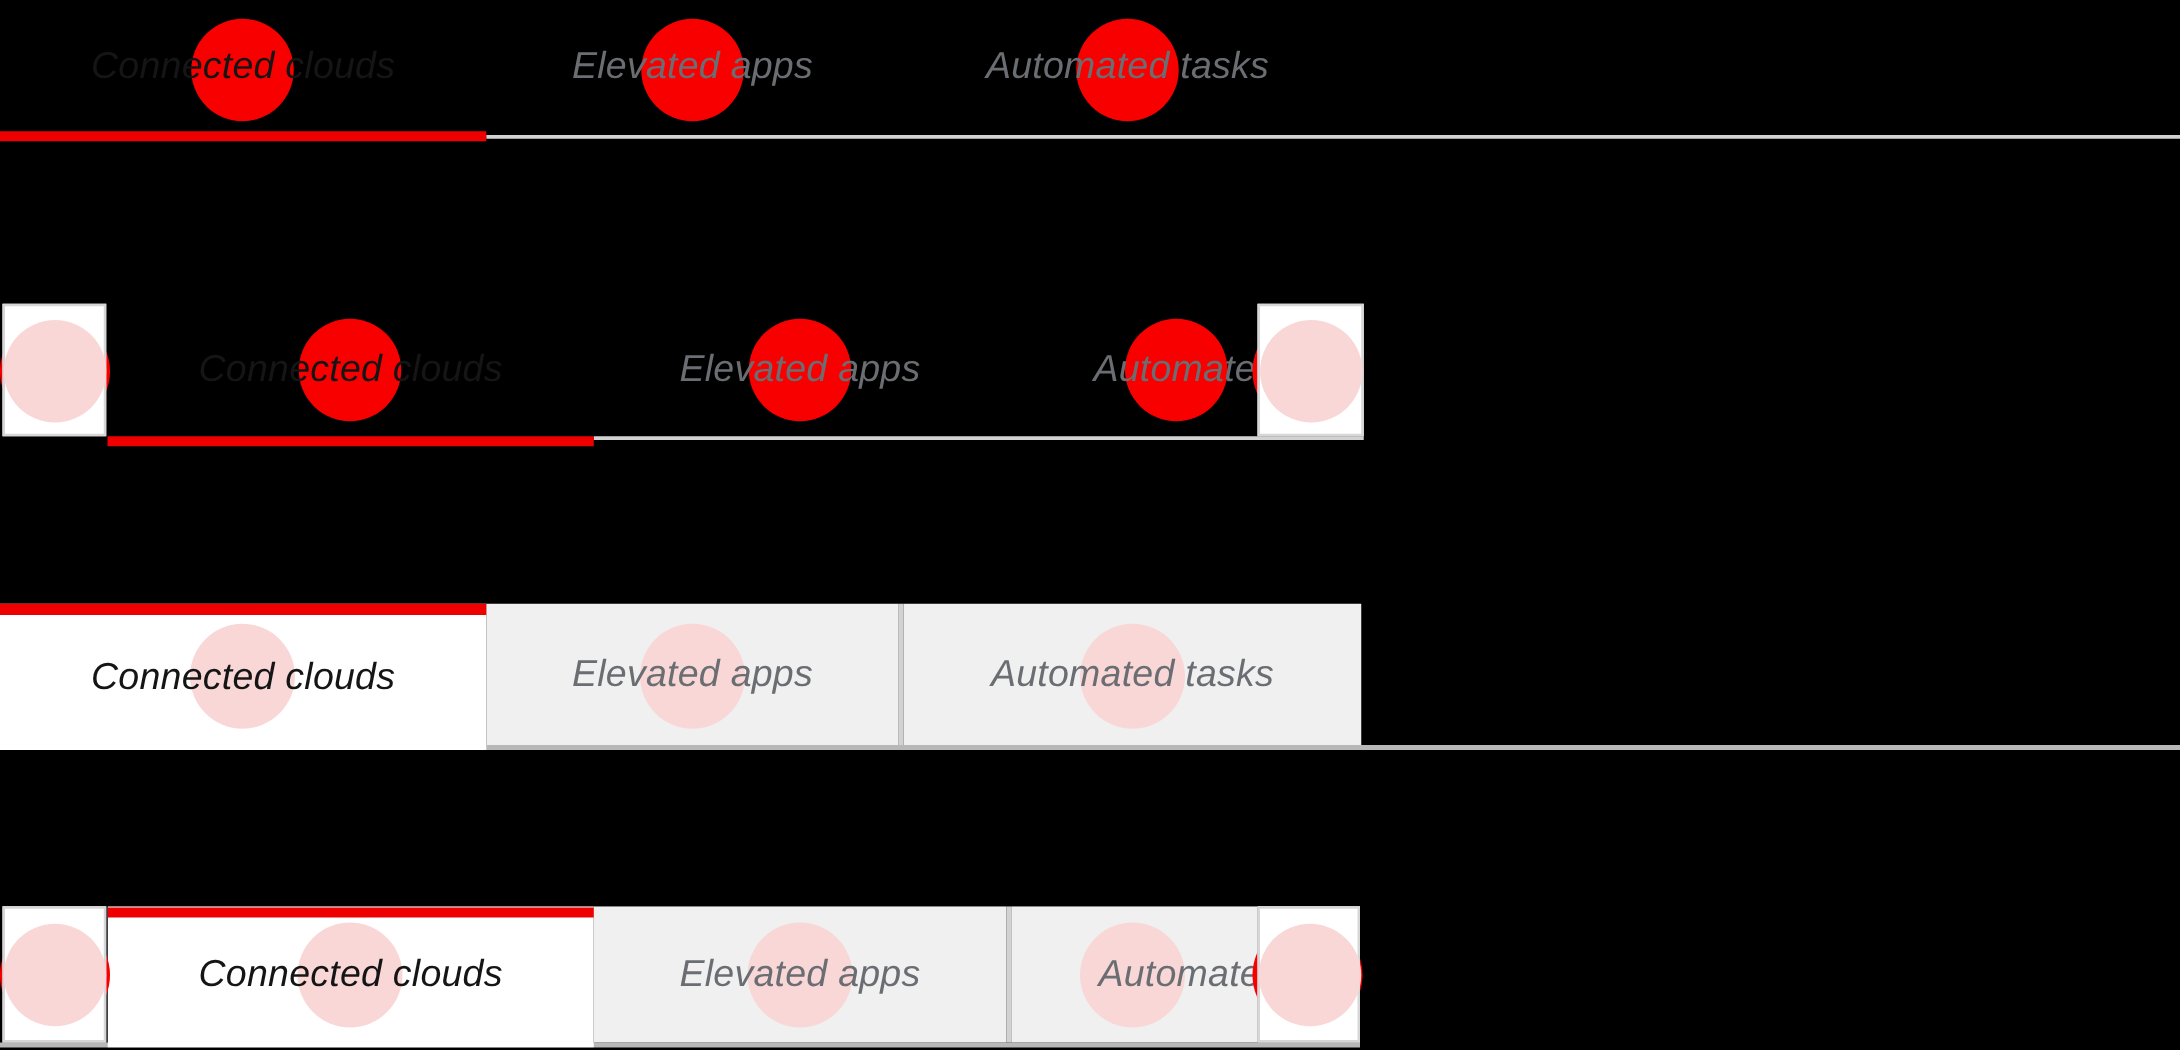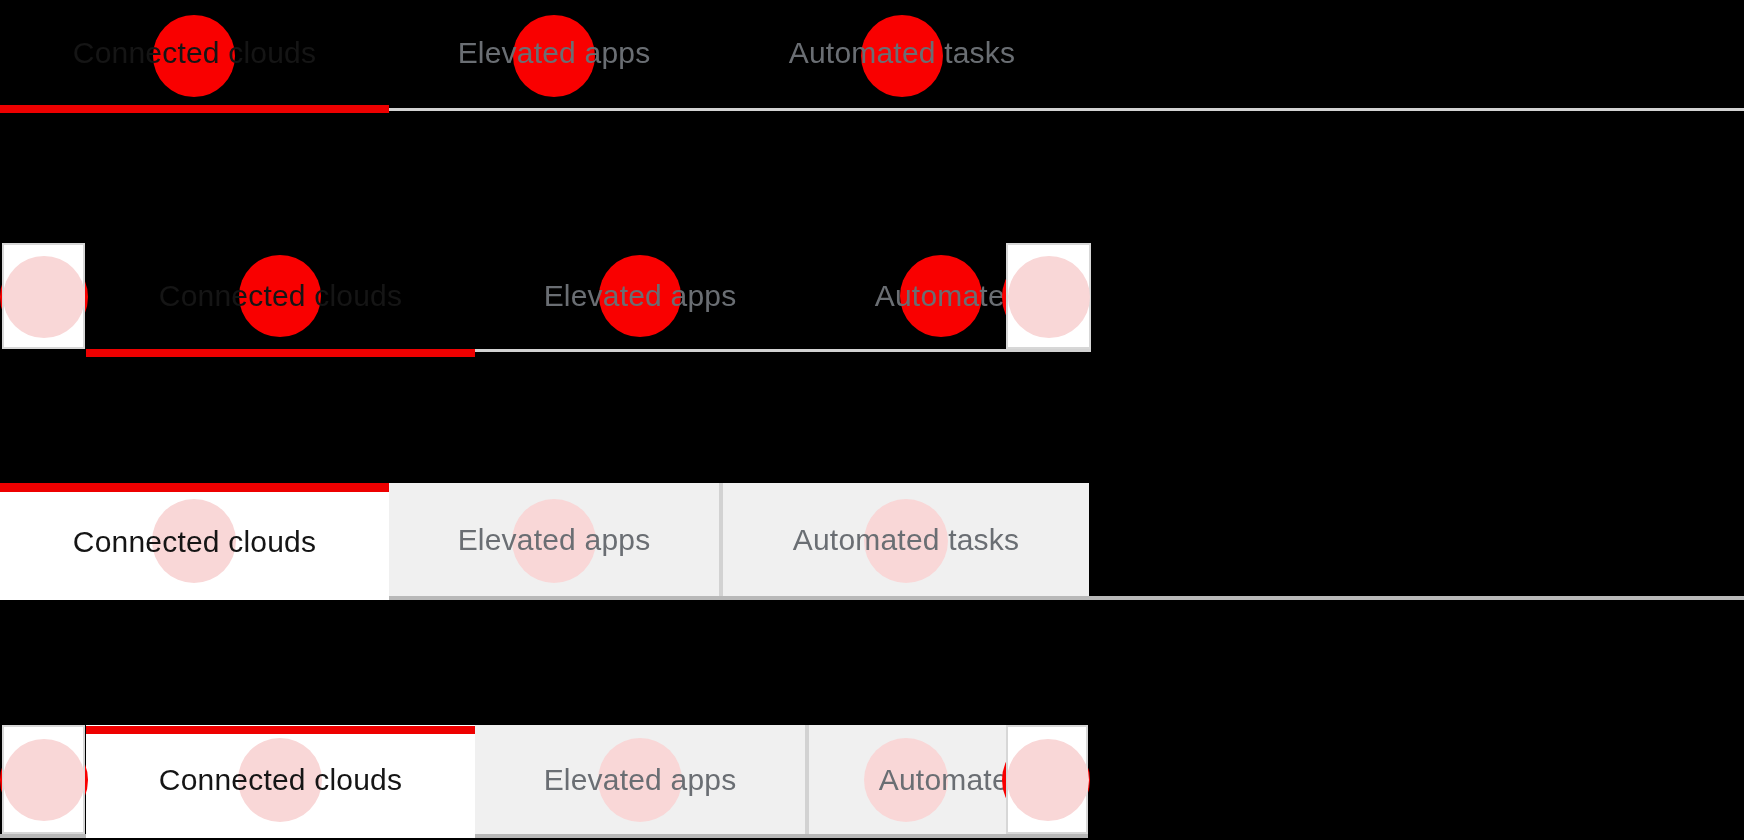--- a/index.html
+++ b/index.html
@@ -1,18 +1,18 @@
 <!DOCTYPE html>
 <html><head>
 <meta charset="utf-8">
 <style>
   html,body { margin:0; padding:0; background:#000; }
   #canvas {
     position:relative; width:1744px; height:840px; background:#000000;
-    overflow:hidden; font-family:"Liberation Sans", sans-serif;
+    overflow:hidden; font-family:"Liberation Sans", sans-serif;font-style:italic;
   }
   .abs { position:absolute; }
 
   
   .tab {
     position:absolute; display:flex; align-items:center; justify-content:center;
     box-sizing:border-box; cursor:pointer;
   }
   .lbl { position:relative; z-index:2; font-size:30px; white-space:nowrap; letter-spacing:.2px; }
   .lbl.dark { color:#151515; }

